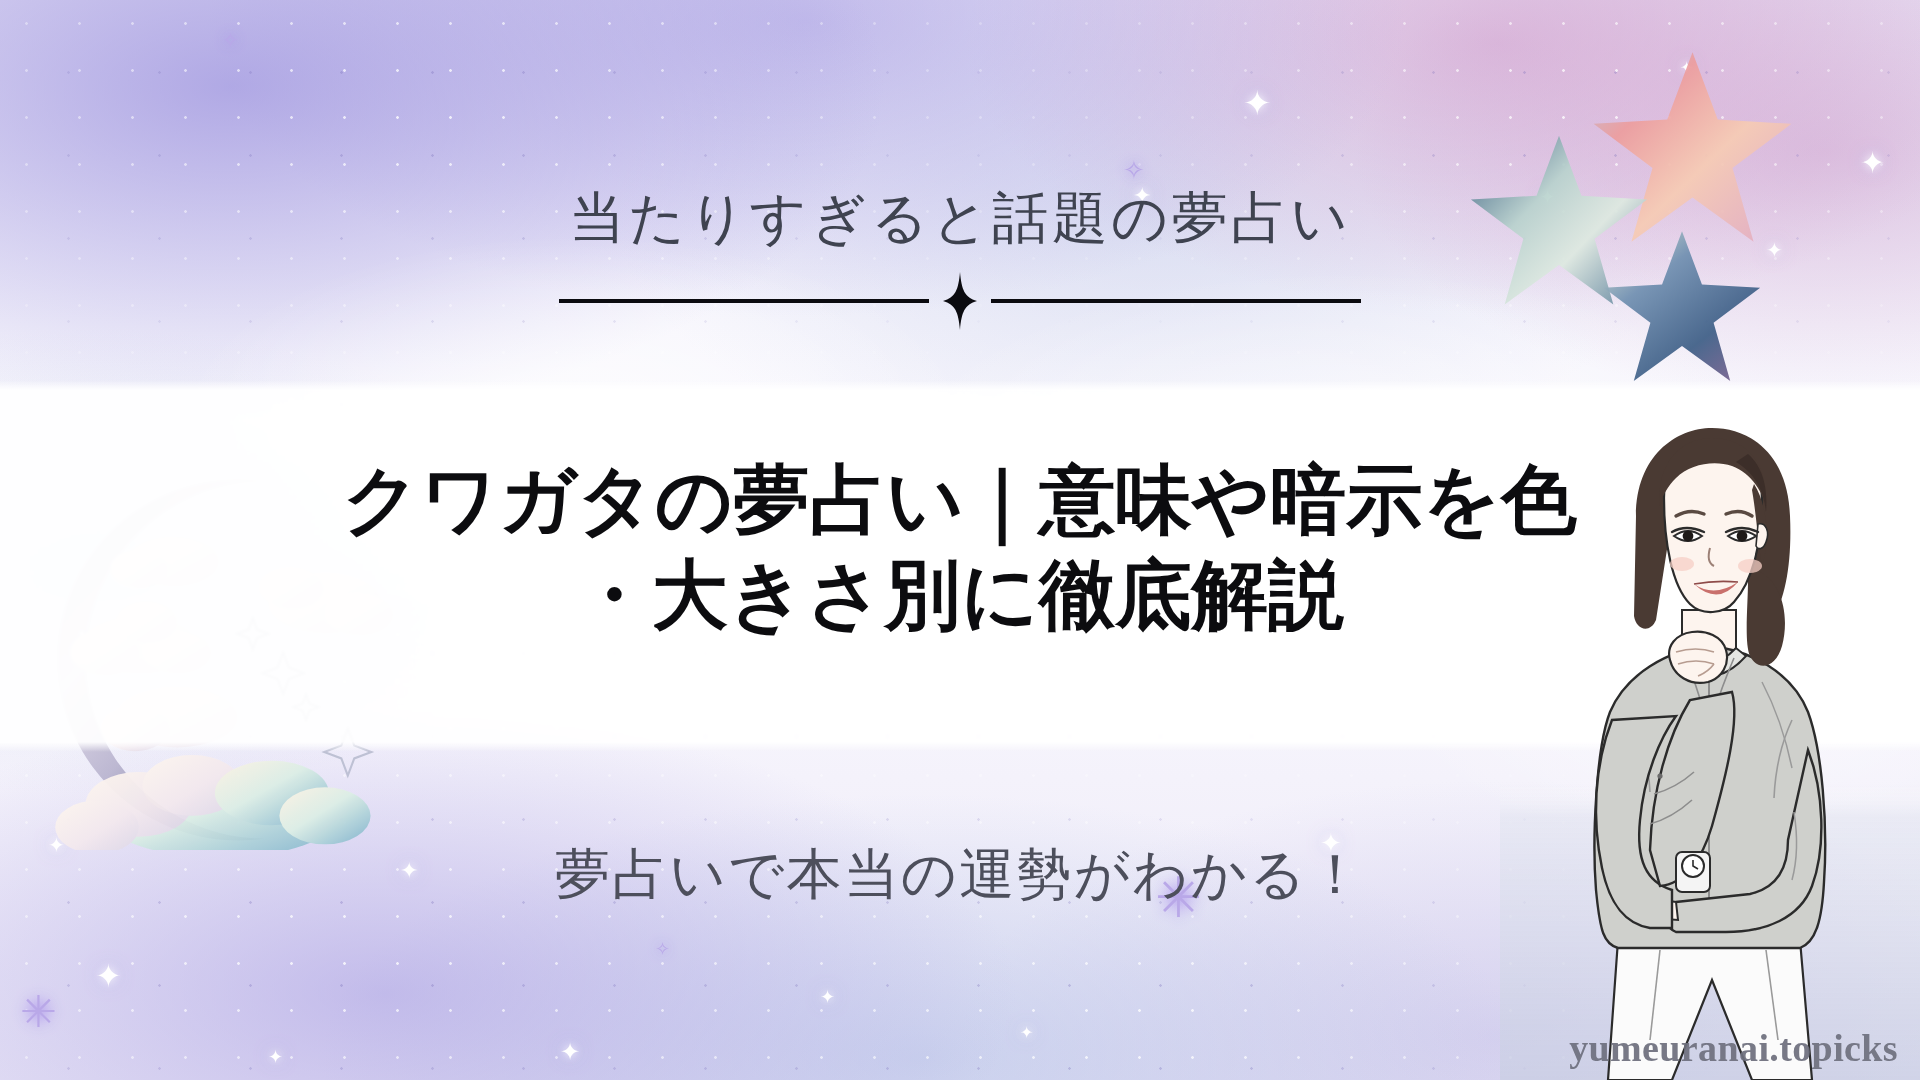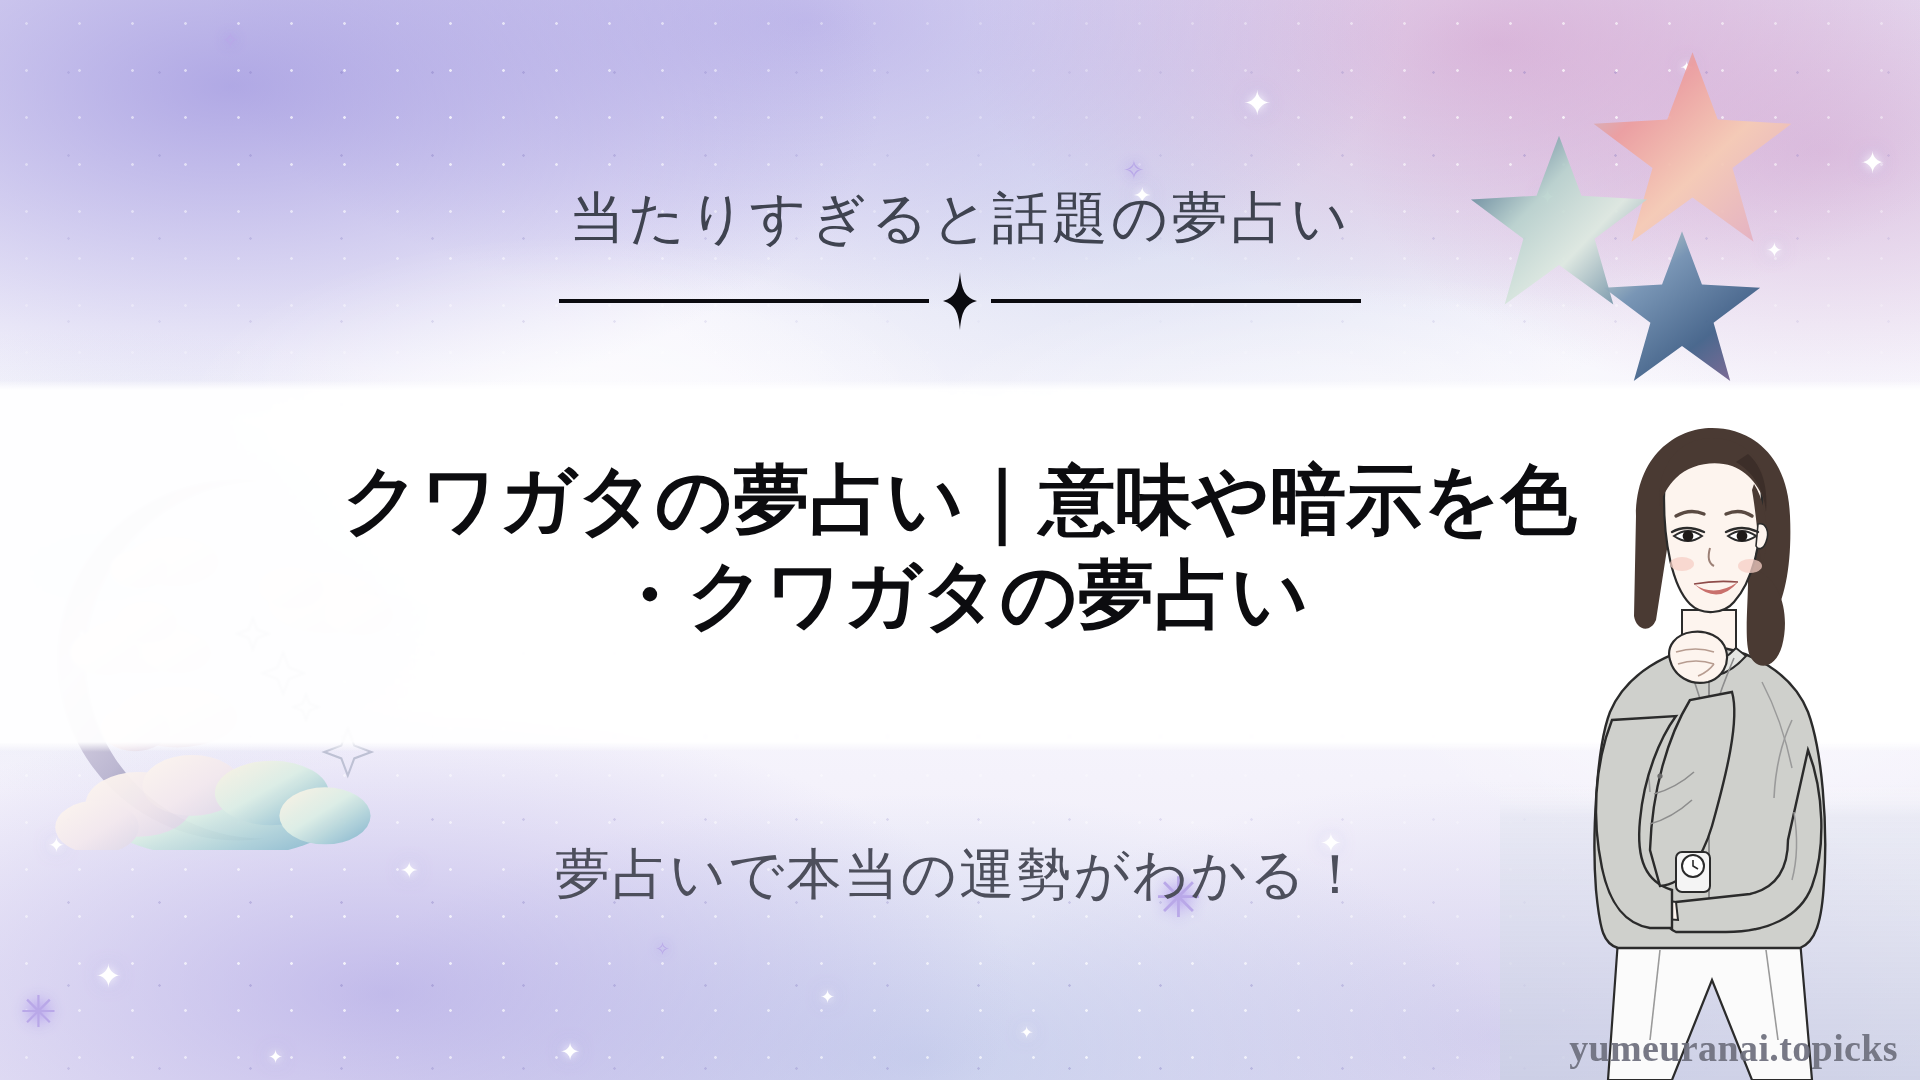--- a/index.html
+++ b/index.html
@@ -330,21 +330,21 @@
       <div class="divider-rule"></div>
       <svg id="divider-sparkle-icon" viewBox="0 0 34 58">
         <path d="M17 0 C18.6 18 21.6 25.4 34 29 C21.6 32.6 18.6 40 17 58 C15.4 40 12.4 32.6 0 29 C12.4 25.4 15.4 18 17 0 Z" fill="#0b0b10"></path>
       </svg>
       <div class="divider-rule"></div>
     </div>
   </div>
 
   <div id="main-title">
     <div class="title-line">クワガタの夢占い｜意味や暗示を色</div>
-    <div class="title-line">・クワガタの夢占い</div>
+    <div class="title-line">・大きさ別に徹底解説</div>
   </div>
 
   <div id="subtagline">夢占いで本当の運勢がわかる！</div>
 
   <svg id="woman-illustration" viewBox="0 0 420 660">
     <defs>
       <linearGradient id="gwomanbg" x1="0" y1="0" x2="0" y2="1">
         <stop offset="0%" stop-color="#ffffff" stop-opacity="0"></stop>
         <stop offset="55%" stop-color="#ffffff" stop-opacity="0"></stop>
         <stop offset="60%" stop-color="#e2e5f0" stop-opacity="0.55"></stop>

